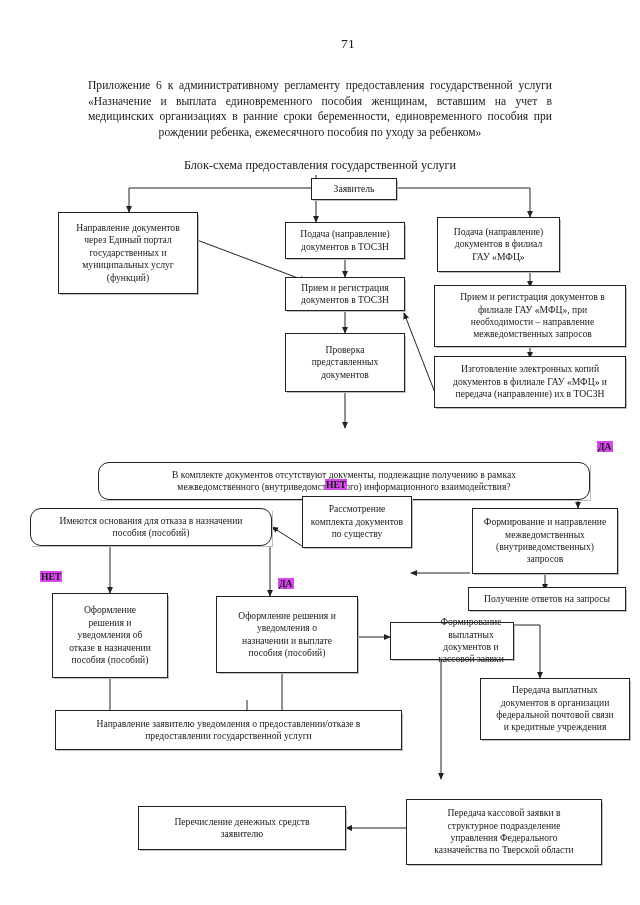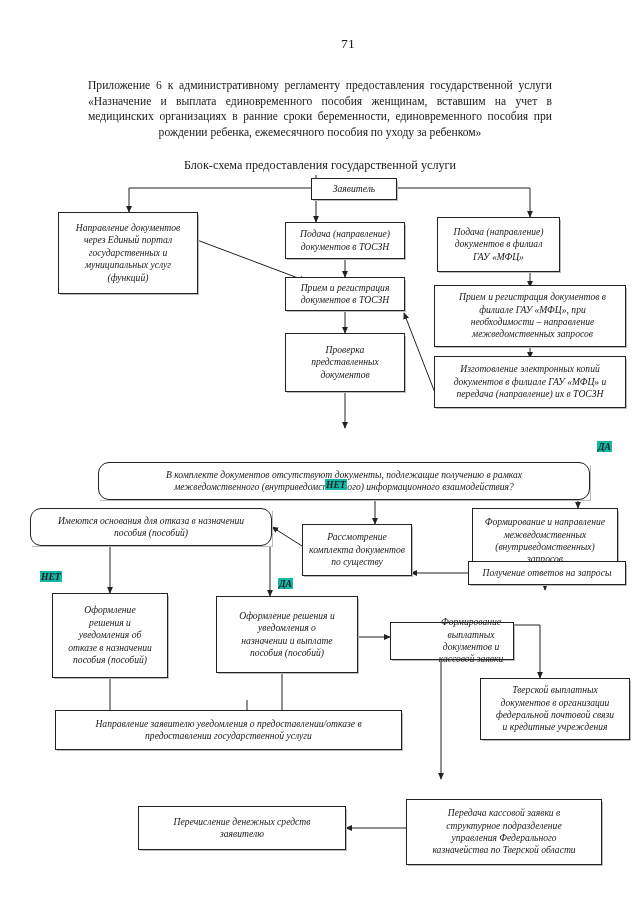--- a/index.html
+++ b/index.html
@@ -65,21 +65,20 @@
     font-size: 12.2px;
   }
 
   
   #chart {
     position: absolute;
     left: 0;
     top: 0;
     width: 640px;
     height: 753px;
-    font-style: italic;
   }
   #wires {
     position: absolute;
     left: 0;
     top: 0;
     width: 640px;
     height: 905px;
     pointer-events: none;
   }
 
@@ -104,21 +103,21 @@
     display: block;
     white-space: pre-line;
   }
 
   .branch-label {
     position: absolute;
     font-size: 9.6px;
     font-weight: bold;
     font-family: "Liberation Serif", "DejaVu Serif", serif;
     z-index: 4;
-    background: #14b8a6;
+    background: #d946ef;
     padding: 0 1px;
   }
 
   
   .node::after {
     content: "";
     position: absolute;
     left: 1px;
     right: -2px;
     bottom: -2px;
@@ -263,34 +262,34 @@
 
     <div class="branch-label" style="left:325px; top:479px;">НЕТ</div>
 
     <div class="node" style="left:472px; top:508px; width:146px; height:66px;">
       <span class="txt">Формирование и направление
 межведомственных
 (внутриведомственных)
 запросов</span>
     </div>
 
-    <div class="node" style="left:468px; top:561px; width:158px; height:24px;">
+    <div class="node" style="left:468px; top:587px; width:158px; height:24px;">
       <span class="txt">Получение ответов на запросы</span>
     </div>
 
     <div class="node rounded" style="left:30px; top:508px; width:242px; height:38px;">
       <span class="txt">Имеются основания для отказа в назначении
 пособия (пособий)</span>
     </div>
 
     <div class="branch-label" style="left:40px; top:571px;">НЕТ</div>
 
     <div class="branch-label" style="left:278px; top:578px;">ДА</div>
 
-    <div class="node" style="left:302px; top:524px; width:110px; height:52px;">
+    <div class="node" style="left:302px; top:496px; width:110px; height:52px;">
       <span class="txt">Рассмотрение
 комплекта документов
 по существу</span>
     </div>
 
     <div class="node" style="left:52px; top:593px; width:116px; height:85px;">
       <span class="txt">Оформление
 решения и
 уведомления об
 отказе в назначении
@@ -303,21 +302,21 @@
 назначении и выплате
 пособия (пособий)</span>
     </div>
 
     <div class="node" style="left:390px; top:622px; width:124px; height:38px;padding-left:42px;">
       <span class="txt">Формирование  выплатных
 документов и кассовой заявки</span>
     </div>
 
     <div class="node" style="left:480px; top:678px; width:150px; height:62px;">
-      <span class="txt">Тверской  выплатных
+      <span class="txt">Передача  выплатных
 документов в организации
 федеральной почтовой связи
 и  кредитные учреждения</span>
     </div>
 
     <div class="node" style="left:55px; top:710px; width:347px; height:40px;">
       <span class="txt">Направление заявителю уведомления о предоставлении/отказе в
 предоставлении государственной услуги</span>
     </div>
 

